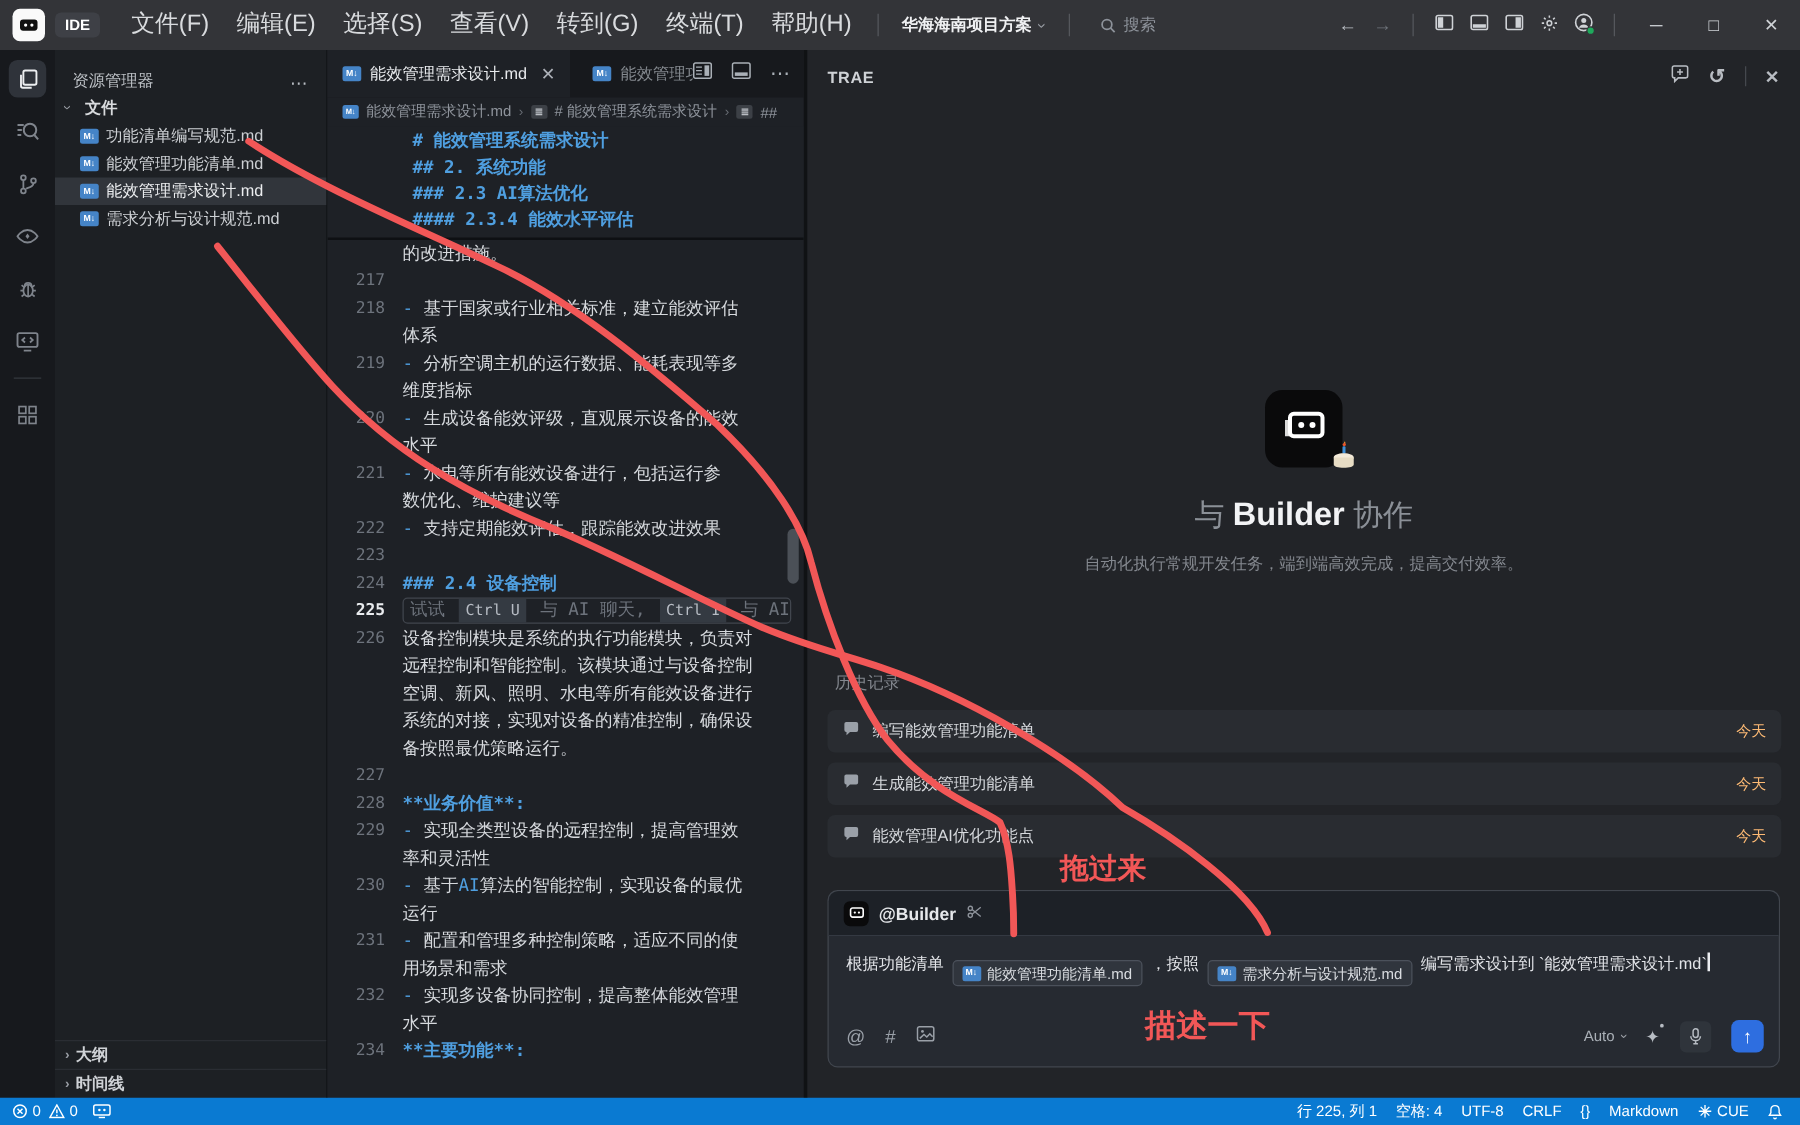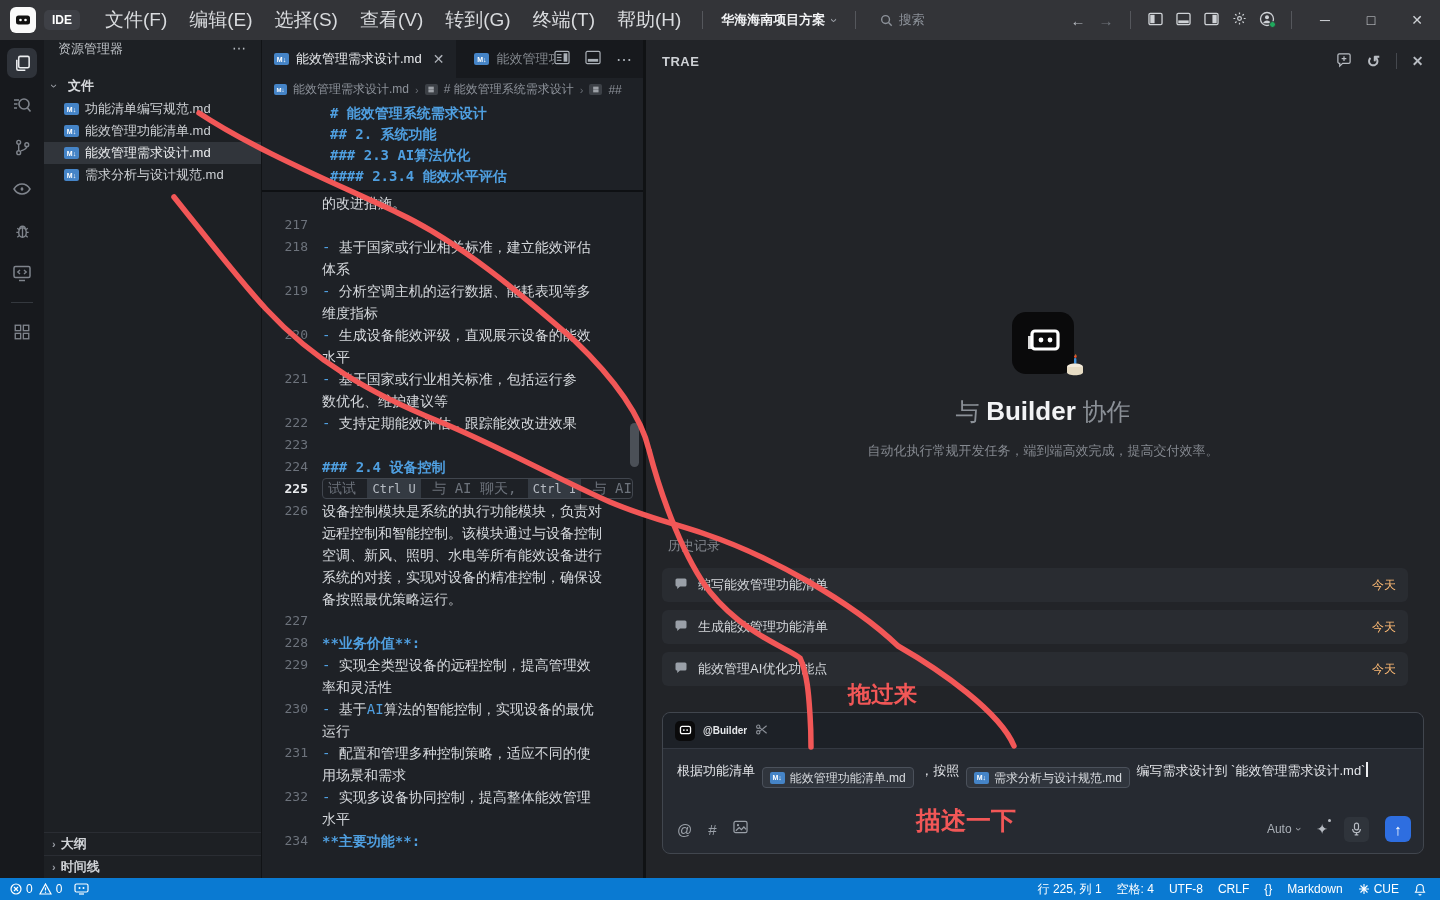--- a/index.html
+++ b/index.html
@@ -24,21 +24,21 @@
   .acct .dot { position:absolute; right:5px; bottom:2px; width:7px; height:7px; border-radius:50%; background:#1fa95c; border:1px solid #333438; }
 
   
   .main { display:flex; height:838px; }
   .activitybar { width:44px; background:#17191d; display:flex; flex-direction:column; align-items:center; padding-top:8px; gap:12px; flex:none; }
   .ab-item { width:30px; height:30px; display:grid; place-items:center; color:#7f848c; }
   .ab-item.active { background:#2f333a; border-radius:7px; color:#eceef0; }
   .ab-div { width:22px; height:1px; background:#34383e; margin:2px 0; }
 
   .sidebar { width:218px; background:#1d2024; border-right:1px solid #111316; display:flex; flex-direction:column; flex:none; }
-  .sb-header { height:34px; display:flex; align-items:flex-start; justify-content:space-between; padding:0 14px; color:#bcc0c5; font-size:13px;gap:32px; }
+  .sb-header { height:34px; display:flex; align-items:flex-end; justify-content:space-between; padding:0 14px; color:#bcc0c5; font-size:13px;gap:32px; }
   .sb-dots { color:#b9bdc3; font-size:14px; letter-spacing:1px; }
   .sb-section { height:24px; display:flex; align-items:center; gap:12px; padding-left:8px; color:#d8dadd; font-size:13px; font-weight:bold; }
   .file-row { height:22px; display:flex; align-items:center; gap:6px; padding-left:20px; font-size:13px; color:#cdd0d4; }
   .file-row.selected { background:#31353b; color:#eceef0; }
   .md-ico { width:15px; height:12px; border-radius:2px; background:#4584c7; color:#fff; font-size:7px; font-weight:bold; display:grid; place-items:center; line-height:1; flex:none; }
   .sb-spacer { flex:1; }
   .sb-foot { height:23px; border-top:1px solid #2a2d33; display:flex; align-items:center; gap:5px; padding-left:8px; color:#cfd2d6; font-size:13px; font-weight:bold; }
 
   
   .editor { width:384px; flex:none; background:#1e2126; border-right:3px solid #101214; display:flex; flex-direction:column; position:relative; }
@@ -69,30 +69,30 @@
   .trae-panel { flex:1; background:#222428; position:relative; }
   .panel-header { height:42px; display:flex; align-items:center; padding:0 16px; color:#cfd2d6; font-size:13px; font-weight:bold; letter-spacing:.5px; }
   .ph-icons { margin-left:auto; display:flex; align-items:center; gap:15px; color:#b9bdc3; font-size:15px; }
   .ph-sep { width:1px; height:16px; background:#45484e; }
   .builder-block { position:absolute; top:272px; left:0; right:0; text-align:center; }
   .b-logo { width:62px; height:62px; margin:0 auto; background:#0a0a0b; border-radius:14px; display:grid; place-items:center; position:relative; }
   .b-cake { position:absolute; right:-12px; bottom:-8px; }
   .b-title { margin-top:22px; font-size:24px; color:#8b9097; }
   .b-title b { color:#f2f3f5; font-size:26px; }
   .b-sub { margin-top:14px; font-size:13px; color:#84888f; }
-  .history-block { position:absolute; left:16px; right:32px; top:497px; }
+  .history-block { position:absolute; left:16px; right:15px; top:497px; }
   .h-label { font-size:13px; color:#84888f; margin:0 0 13px 6px; }
   .h-item { height:34px; background:#292c31; border-radius:6px; display:flex; align-items:center; padding:0 12px; margin-bottom:8px; }
   .h-title { flex:1; font-size:13px; color:#d6d9dd; margin-left:10px; }
   .h-time { font-size:12px; color:#fdba74;text-align:right; }
 
   .chat-box { position:absolute; left:16px; right:16px; top:672px; height:142px; background:#262a31; border:1px solid #41464e; border-radius:8px; display:flex; flex-direction:column; }
   .agent-bar { height:36px; flex:none; background:#1d2127; border-bottom:1px solid #343942; border-radius:8px 8px 0 0; display:flex; align-items:center; gap:8px; padding:0 12px; }
   .agent-avatar { width:20px; height:20px; background:#0a0a0b; border-radius:5px; display:grid; place-items:center; }
-  .agent-name { font-size:10px; color:#e6e8eb; font-weight:bold; }
+  .agent-name { font-size:14px; color:#e6e8eb; font-weight:bold; }
   .agent-scissors { color:#8d929a; font-size:13px; }
   .chat-body { flex:1; padding:10px 14px 0; font-size:13px; color:#e3e5e9; line-height:24px; }
   .chip { display:inline-flex; align-items:center; gap:5px; background:#30353d; border:1px solid #4b515b; border-radius:4px; padding:0 7px; height:21px; font-size:12px; color:#d9dce0; margin:0 3px; vertical-align:-5px; }
   .cursor { display:inline-block; width:2px; height:15px; background:#eceef1; vertical-align:-2px; margin-left:1px; }
   .chat-toolbar { height:40px; flex:none; display:flex; align-items:center; gap:16px; padding:0 12px 8px 14px; color:#9aa0a8; }
   .ctb-ico { font-size:15px; }
   .ctb-spacer { flex:1; }
   .mode { display:flex; align-items:center; gap:5px; font-size:12px; color:#aab0b7; }
   .sparkle { position:relative; font-size:14px; color:#b7bcc3; }
   .sparkle::after { content:""; position:absolute; top:-2px; right:-3px; width:3px; height:3px; border-radius:50%; background:#b7bcc3; }
@@ -347,21 +347,21 @@
             <div class="crow">
               <span class="gut">220</span>
               <span class="ct"><span class="pc">- </span><span class="tx">生成设备能效评级，直观展示设备的能效</span></span>
             </div>
             <div class="crow">
               <span class="gut"></span>
               <span class="ct"><span class="tx">水平</span></span>
             </div>
             <div class="crow">
               <span class="gut">221</span>
-              <span class="ct"><span class="pc">- </span><span class="tx">基于国家或行业相关标准，包括运行参</span></span>
+              <span class="ct"><span class="pc">- </span><span class="tx">水电等所有能效设备进行，包括运行参</span></span>
             </div>
             <div class="crow">
               <span class="gut"></span>
               <span class="ct"><span class="tx">数优化、维护建议等</span></span>
             </div>
             <div class="crow">
               <span class="gut">222</span>
               <span class="ct"><span class="pc">- </span><span class="tx">支持定期能效评估，跟踪能效改进效果</span></span>
             </div>
             <div class="crow">

